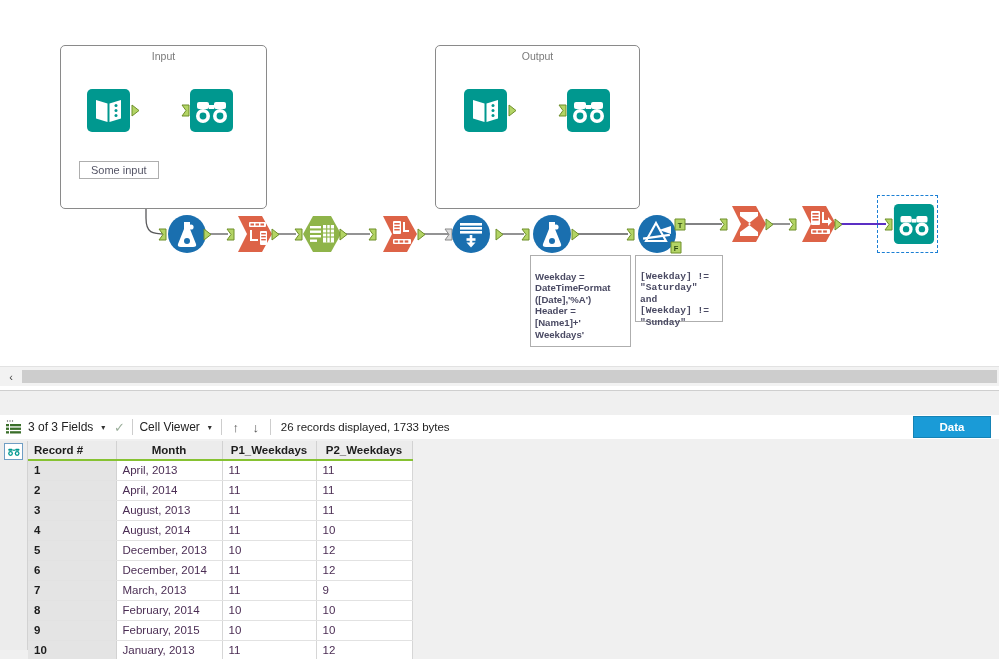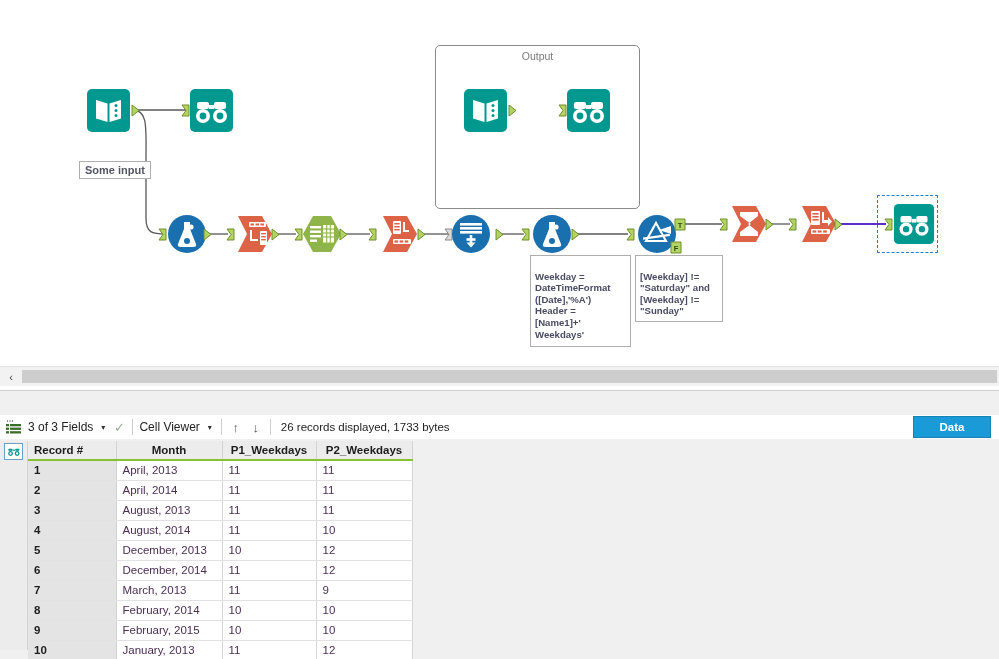--- a/index.html
+++ b/index.html
@@ -69,22 +69,22 @@
     line-height: 11.6px;
     padding: 3px 4px 3px 4px;
     white-space: pre-line;
   }
   .note-plain {
     position: absolute;
     border: 1px solid #aeaeae;
     background: #ffffff;
     color: #555566;
     font-size: 11px;
-    font-weight: bold;
-    padding: 2px 5px;
+    font-weight: normal;
+    padding: 2px 11px;
     white-space: nowrap;
   }
   .selbox {
     position: absolute;
     border: 1px dashed #1b7fd4;
     background: transparent;
   }
 
   
   .canvas-scroll {
@@ -208,20 +208,23 @@
       <line x1="496" y1="206" x2="524" y2="206" stroke="#58585a" stroke-width="1.3"></line>
       <line x1="572" y1="206" x2="628" y2="206" stroke="#58585a" stroke-width="1.3"></line>
 
       <line x1="682" y1="196" x2="722" y2="196" stroke="#58585a" stroke-width="1.5"></line>
 
       <line x1="768" y1="196" x2="790" y2="196" stroke="#58585a" stroke-width="1.3"></line>
 
       <line x1="836" y1="196" x2="886" y2="196" stroke="#5b2fc4" stroke-width="1.8"></line>
     </svg>
 
+    <div class="tcontainer" style="left:60px; top:17px; width:207px; height:164px;">
+      <div class="tcontainer-title">Input</div>
+    </div>
 
     <div class="tcontainer" style="left:435px; top:17px; width:205px; height:164px;">
       <div class="tcontainer-title">Output</div>
     </div>
 
     <div class="tool" style="left:86px; top:60px;">
       <svg width="45" height="45" viewBox="0 0 45 45">
         <rect x="1" y="1" width="43" height="43" rx="5" fill="#00988f"></rect>
         <path d="M10 12 L21.5 15.5 L21.5 34 L10 30.5 Z" fill="#ffffff"></path>
         <path d="M35 12 L23.5 15.5 L23.5 34 L35 30.5 Z" fill="#ffffff"></path>
@@ -544,21 +547,21 @@
     </div>
 
     <div class="note" style="left:530px; top:227px; width:101px; height:92px;">
       <span>Weekday =
 DateTimeFormat
 ([Date],'%A')
 Header =
 [Name1]+'
 Weekdays'</span>
     </div>
-    <div class="note" style="left:635px; top:227px; width:88px; height:67px;">
+    <div class="note" style="left:635px; top:227px; width:88px; height:67px;font-family:Liberation Mono, monospace;">
       <span>[Weekday] !=
 "Saturday" and
 [Weekday] !=
 "Sunday"</span>
     </div>
 
   </div>
 
   <div class="canvas-scroll">
     <div class="scroll-btn">‹</div>

